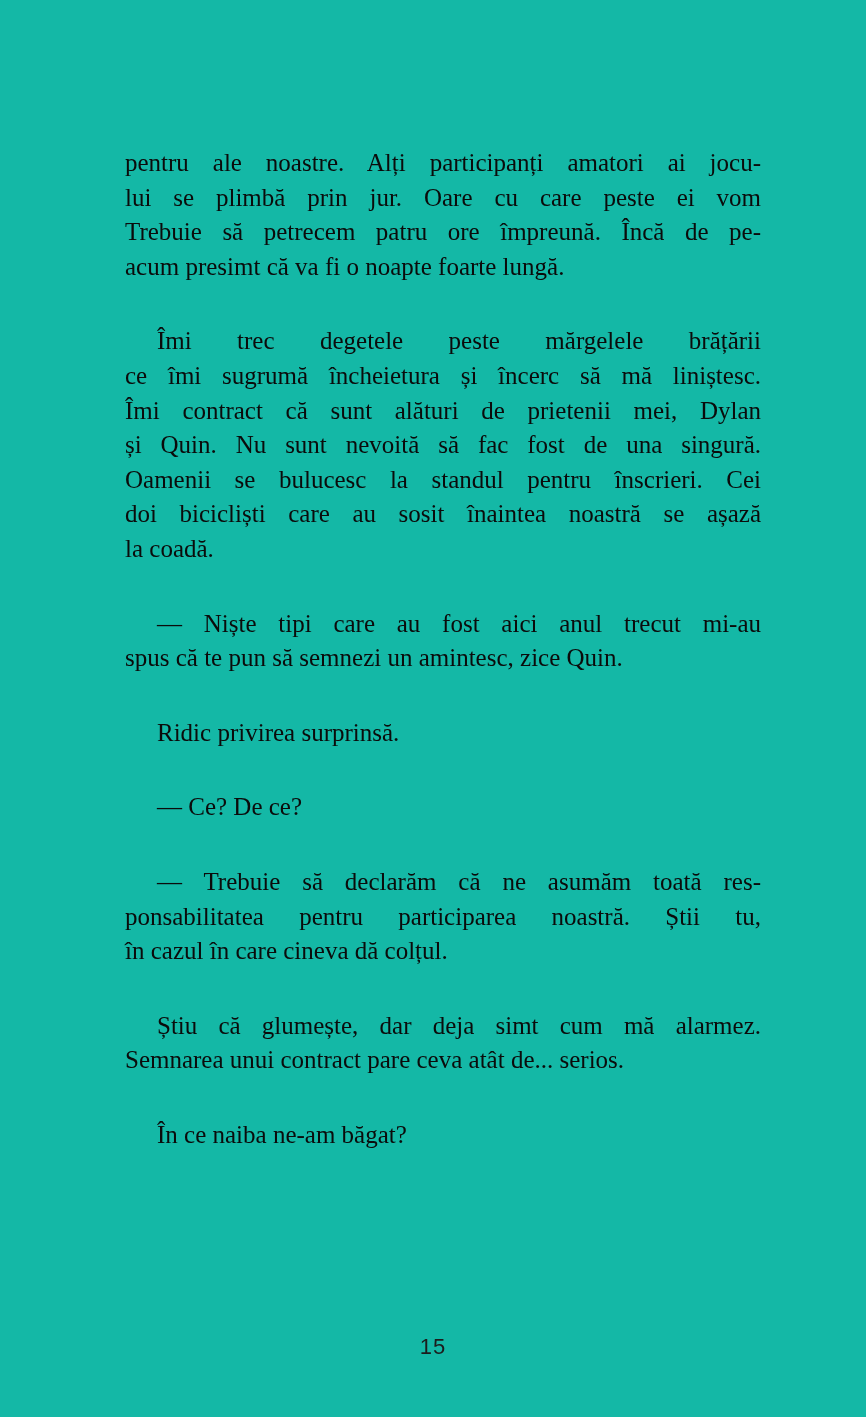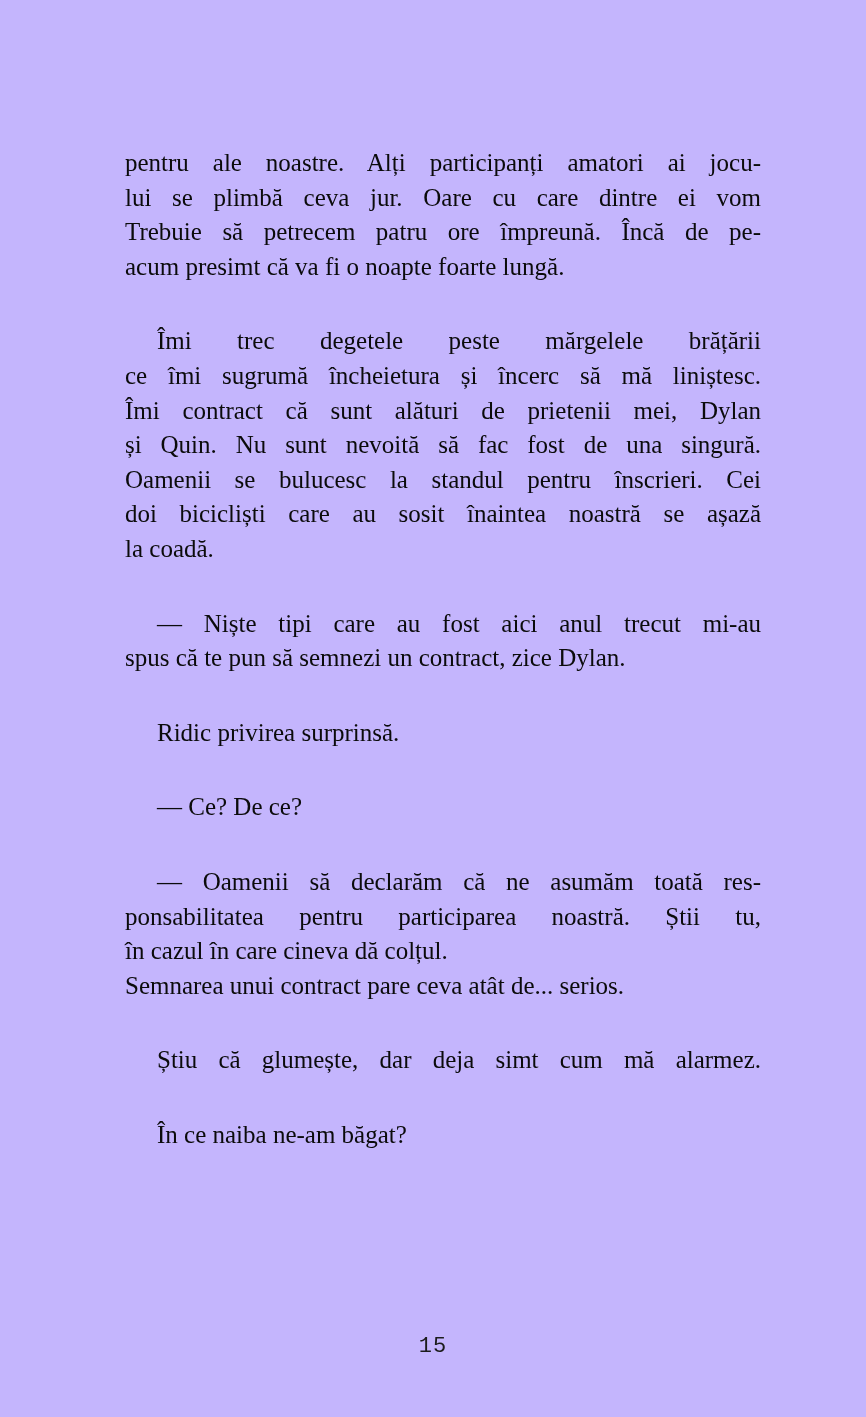--- a/index.html
+++ b/index.html
@@ -10,21 +10,21 @@
     width: 866px;
     height: 1417px;
     position: relative;
     background: #ffffff;
     overflow: hidden;
     font-family: "Liberation Serif", serif;
   }
   .book-page {
     position: absolute;
     inset: 0;
-    background: #c4b5fd;
+    background: #14b8a6;
   }
   .text-block {
     position: absolute;
     left: 125px;
     top: 146px;
     width: 636px;
     font-size: 25px;
     line-height: 34.6px;
     color: #0b0b0b;
     -webkit-font-smoothing: antialiased;
@@ -44,64 +44,64 @@
   .line.indent {
     text-indent: 32px;
     margin-top: 40px;
   }
   .page-number {
     position: absolute;
     top: 1334px;
     left: 0;
     width: 100%;
     text-align: center;
-    font-family: Liberation Mono, monospace;
+    font-family: Liberation Sans, sans-serif;
     font-size: 22px;
     font-weight: 400;
     letter-spacing: 1px;
     color: #1c1c1c;
   }
 </style>
 </head>
 <body>
 
 <div class="book-page">
   <div class="text-block">
       <div class="paragraph">
         <div class="line">pentru ale noastre. Alți participanți amatori ai jocu-</div>
-        <div class="line">lui se plimbă ceva jur. Oare cu care dintre ei vom</div>
+        <div class="line">lui se plimbă prin jur. Oare cu care peste ei vom</div>
         <div class="line">Trebuie să petrecem patru ore împreună. Încă de pe-</div>
         <div class="line last">acum presimt că va fi o noapte foarte lungă.</div>
       </div>
       <div class="paragraph">
         <div class="line indent">Îmi trec degetele peste mărgelele brățării</div>
         <div class="line">ce îmi sugrumă încheietura și încerc să mă liniștesc.</div>
         <div class="line">Îmi contract că sunt alături de prietenii mei, Dylan</div>
         <div class="line">și Quin. Nu sunt nevoită să fac fost de una singură.</div>
         <div class="line">Oamenii se bulucesc la standul pentru înscrieri. Cei</div>
         <div class="line">doi bicicliști care au sosit înaintea noastră se așază</div>
         <div class="line last">la coadă.</div>
       </div>
       <div class="paragraph">
         <div class="line indent">— Niște tipi care au fost aici anul trecut mi-au</div>
-        <div class="line last">spus că te pun să semnezi un contract, zice Dylan.</div>
+        <div class="line last">spus că te pun să semnezi un amintesc, zice Quin.</div>
       </div>
       <div class="paragraph">
         <div class="line indent last">Ridic privirea surprinsă.</div>
       </div>
       <div class="paragraph">
         <div class="line indent last">— Ce? De ce?</div>
       </div>
       <div class="paragraph">
-        <div class="line indent">— Oamenii să declarăm că ne asumăm toată res-</div>
+        <div class="line indent">— Trebuie să declarăm că ne asumăm toată res-</div>
         <div class="line">ponsabilitatea pentru participarea noastră. Știi tu,</div>
         <div class="line last">în cazul în care cineva dă colțul.</div>
       </div>
       <div class="paragraph">
+        <div class="line indent">Știu că glumește, dar deja simt cum mă alarmez.</div>
         <div class="line last">Semnarea unui contract pare ceva atât de... serios.</div>
-        <div class="line indent">Știu că glumește, dar deja simt cum mă alarmez.</div>
       </div>
       <div class="paragraph">
         <div class="line indent last">În ce naiba ne-am băgat?</div>
       </div>
     </div>
   <div class="page-number">15</div>
 </div>
 
 </body></html>

